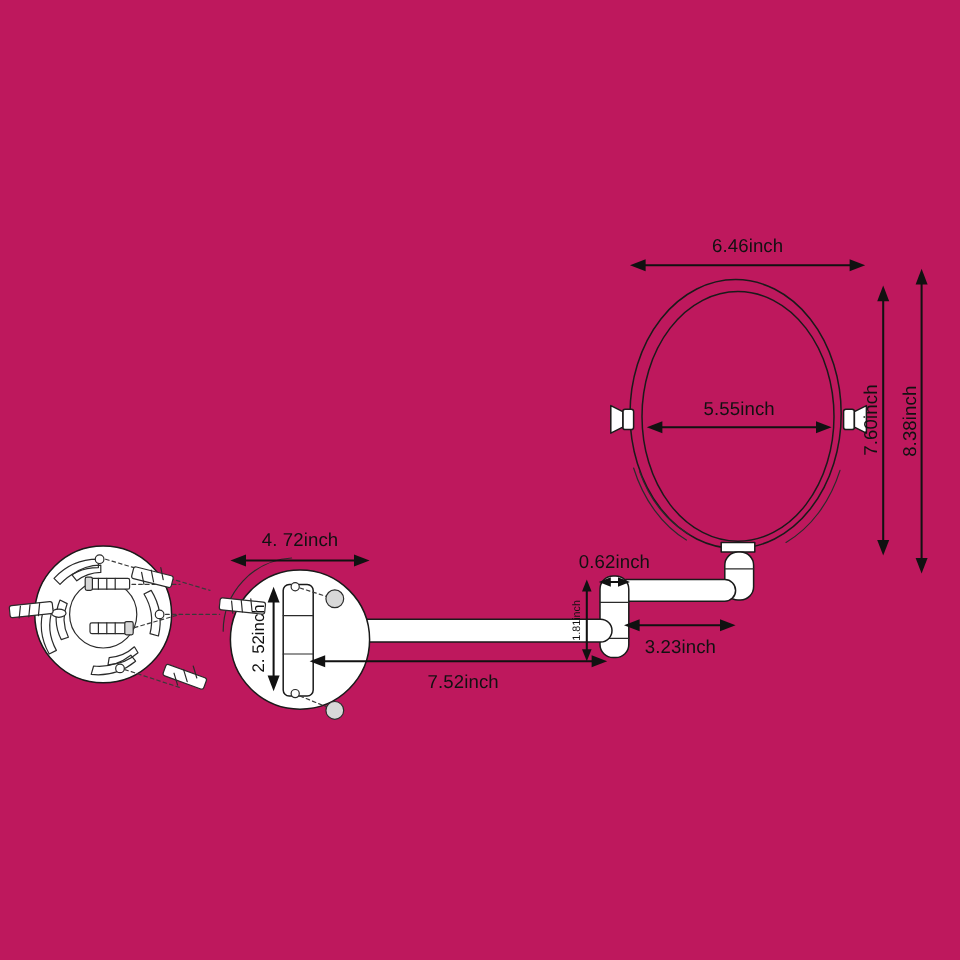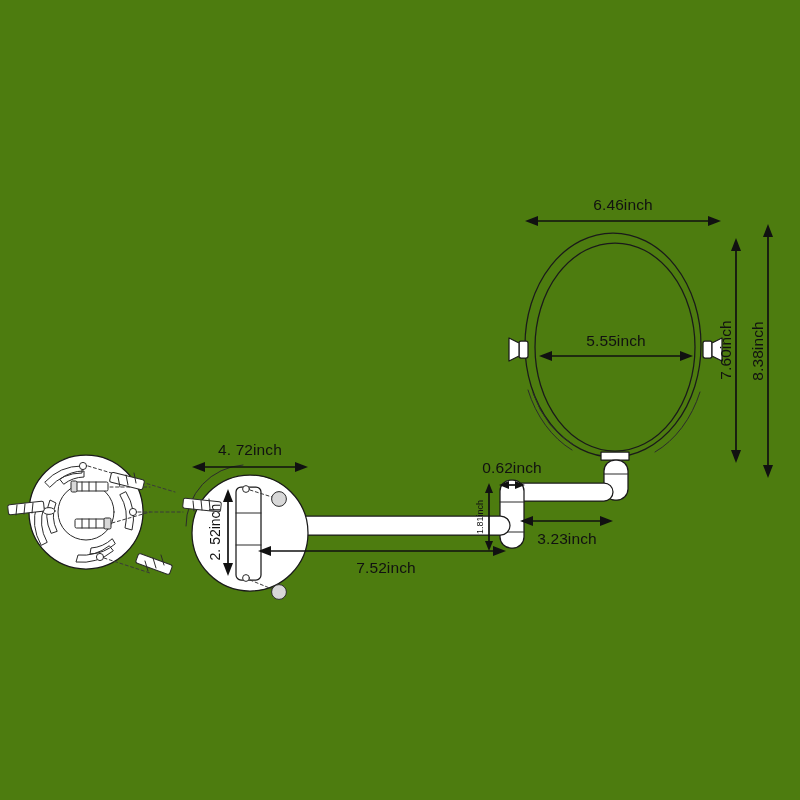--- a/index.html
+++ b/index.html
@@ -10,21 +10,21 @@
   body {
     width: 800px;
     height: 800px;
     overflow: hidden;
     font-family: "Liberation Sans", sans-serif;
   }
   #drawing-root {
     position: relative;
     width: 800px;
     height: 800px;
-    background: #4d7c0f;
+    background: #be185d;
   }
   svg#tech-drawing {
     display: block;
     width: 800px;
     height: 800px;
   }
   .ln {
     fill: none;
     stroke: #1a1a1a;
     stroke-width: 1.25;

